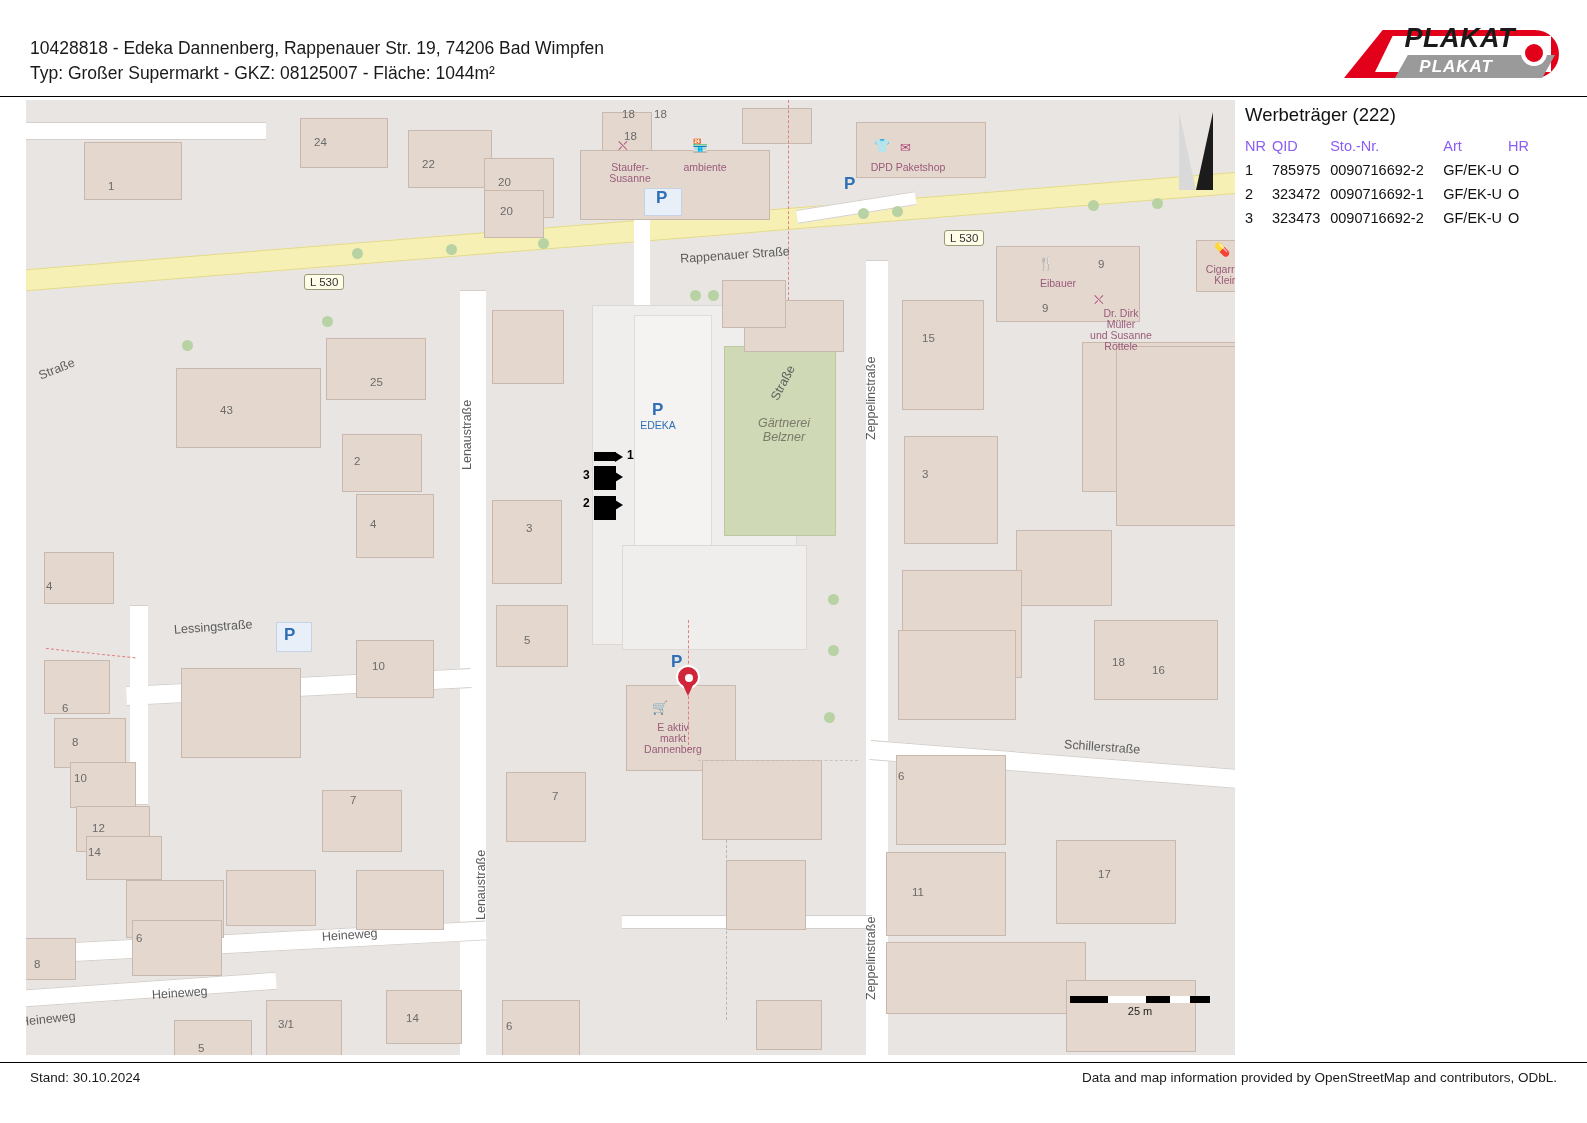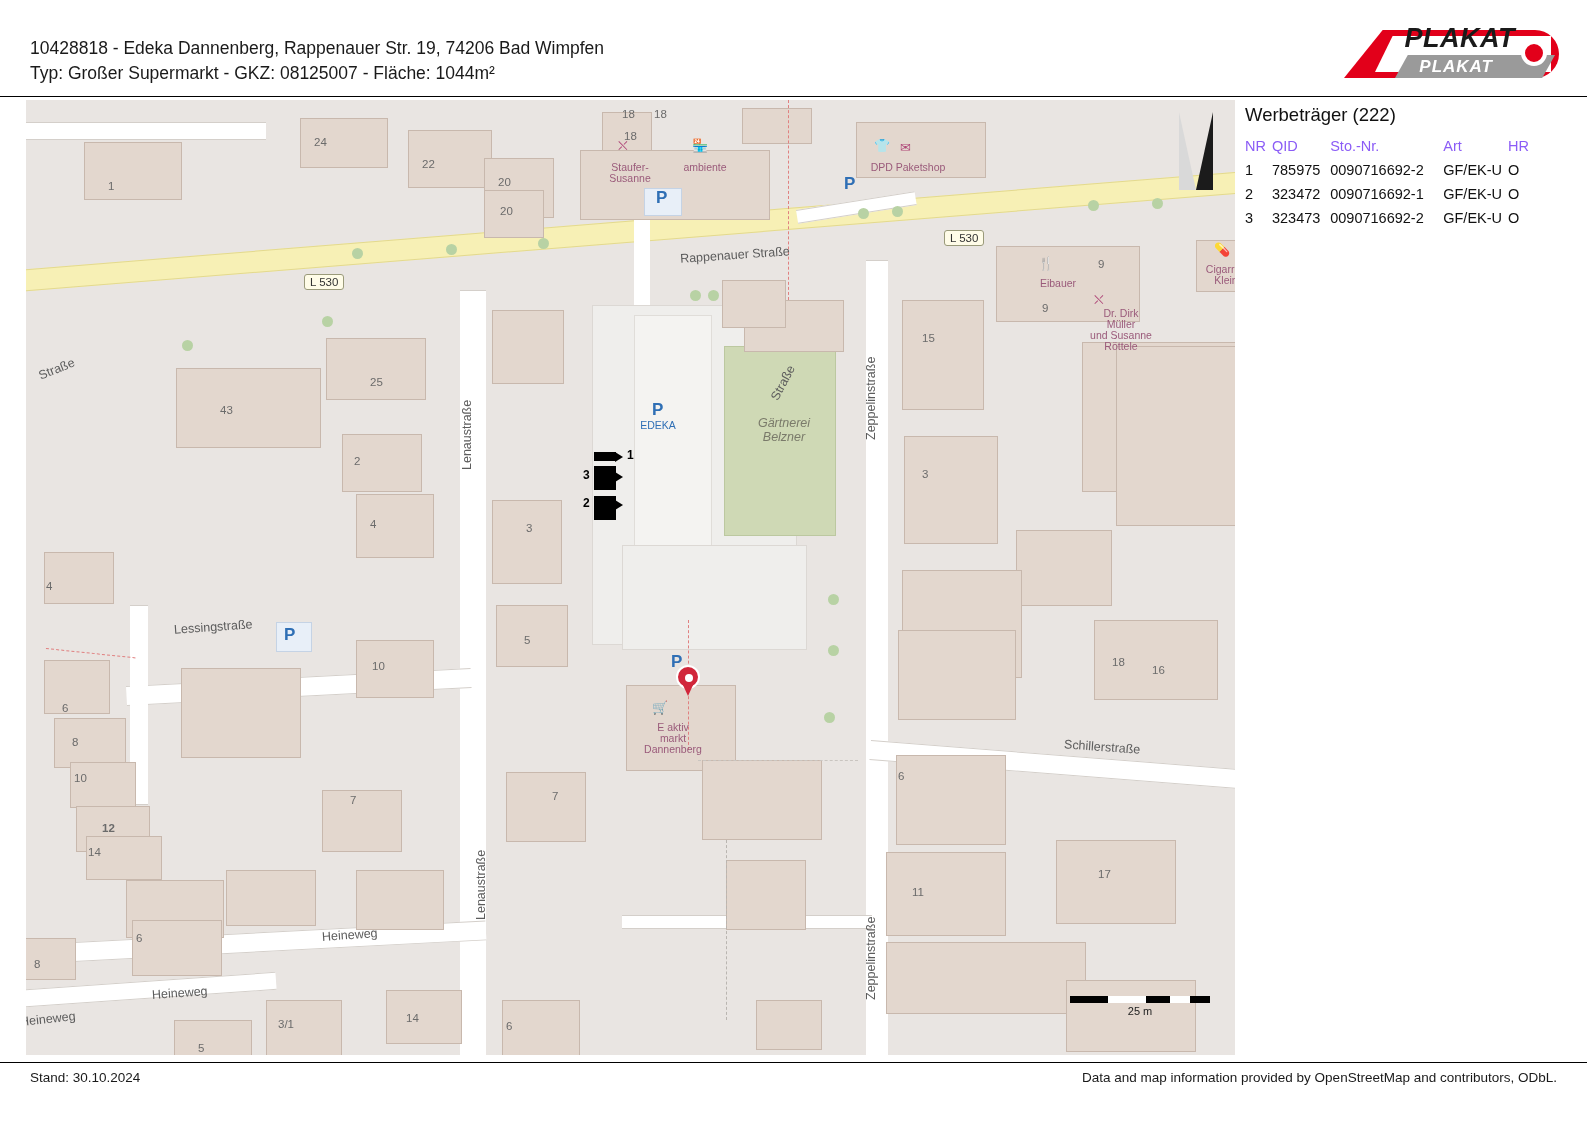--- a/index.html
+++ b/index.html
@@ -209,21 +209,21 @@
     <div class="bld-label" style="left:344px; top:418px;">4</div>
     <div class="bld" style="left:18px; top:452px; width:70px; height:52px;"></div>
     <div class="bld-label" style="left:20px; top:480px;">4</div>
     <div class="bld" style="left:18px; top:560px; width:66px; height:54px;"></div>
     <div class="bld-label" style="left:36px; top:602px;">6</div>
     <div class="bld" style="left:28px; top:618px; width:72px; height:50px;"></div>
     <div class="bld-label" style="left:46px; top:636px;">8</div>
     <div class="bld" style="left:44px; top:662px; width:66px; height:46px;"></div>
     <div class="bld-label" style="left:48px; top:672px;">10</div>
     <div class="bld" style="left:50px; top:706px; width:74px; height:46px;"></div>
-    <div class="bld-label" style="left:76px; top:722px;font-weight:bold;">12</div>
+    <div class="bld-label" style="left:66px; top:722px;">12</div>
     <div class="bld" style="left:60px; top:736px; width:76px; height:44px;"></div>
     <div class="bld-label" style="left:62px; top:746px;">14</div>
     <div class="bld" style="left:100px; top:780px; width:98px; height:58px;"></div>
     <div class="bld-label" style="left:224px; top:786px;">4</div>
     <div class="bld" style="left:200px; top:770px; width:90px; height:56px;"></div>
     <div class="bld-label" style="left:366px; top:786px;">2</div>
     <div class="bld" style="left:330px; top:770px; width:88px; height:60px;"></div>
     <div class="bld" style="left:106px; top:820px; width:90px; height:56px;"></div>
     <div class="bld-label" style="left:110px; top:832px;">6</div>
     <div class="bld" style="left:155px; top:568px; width:120px; height:90px;"></div>

